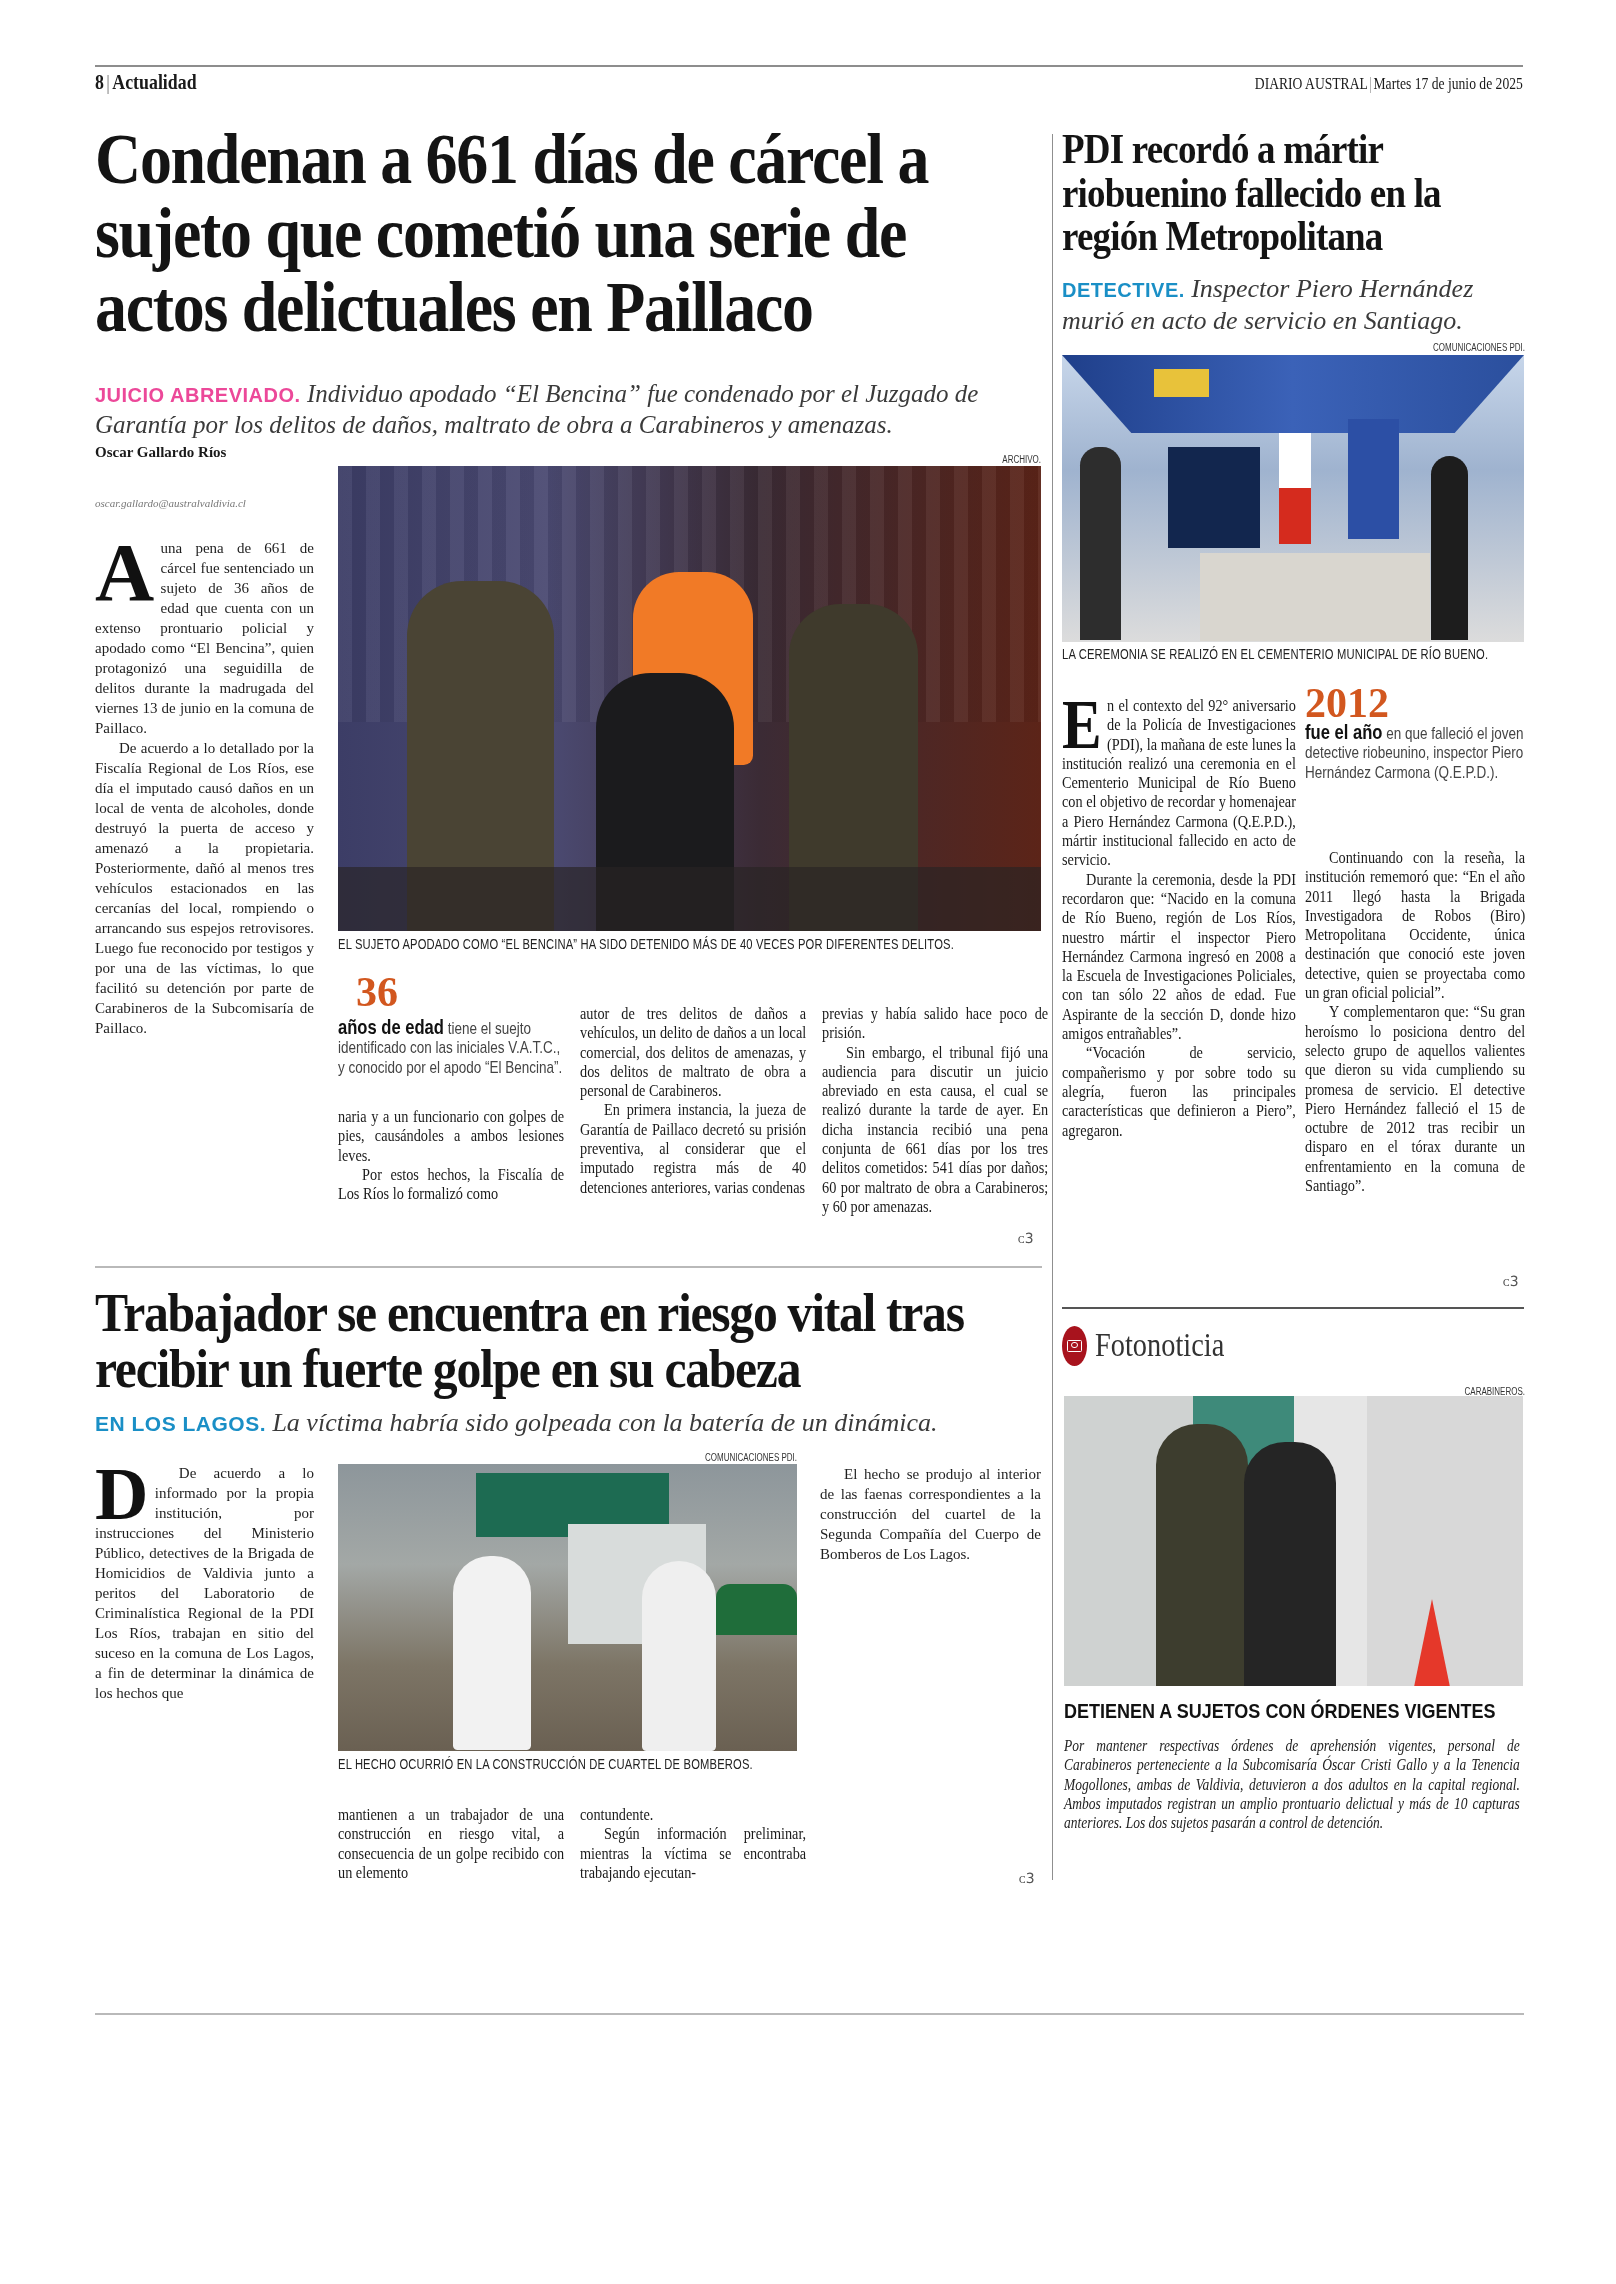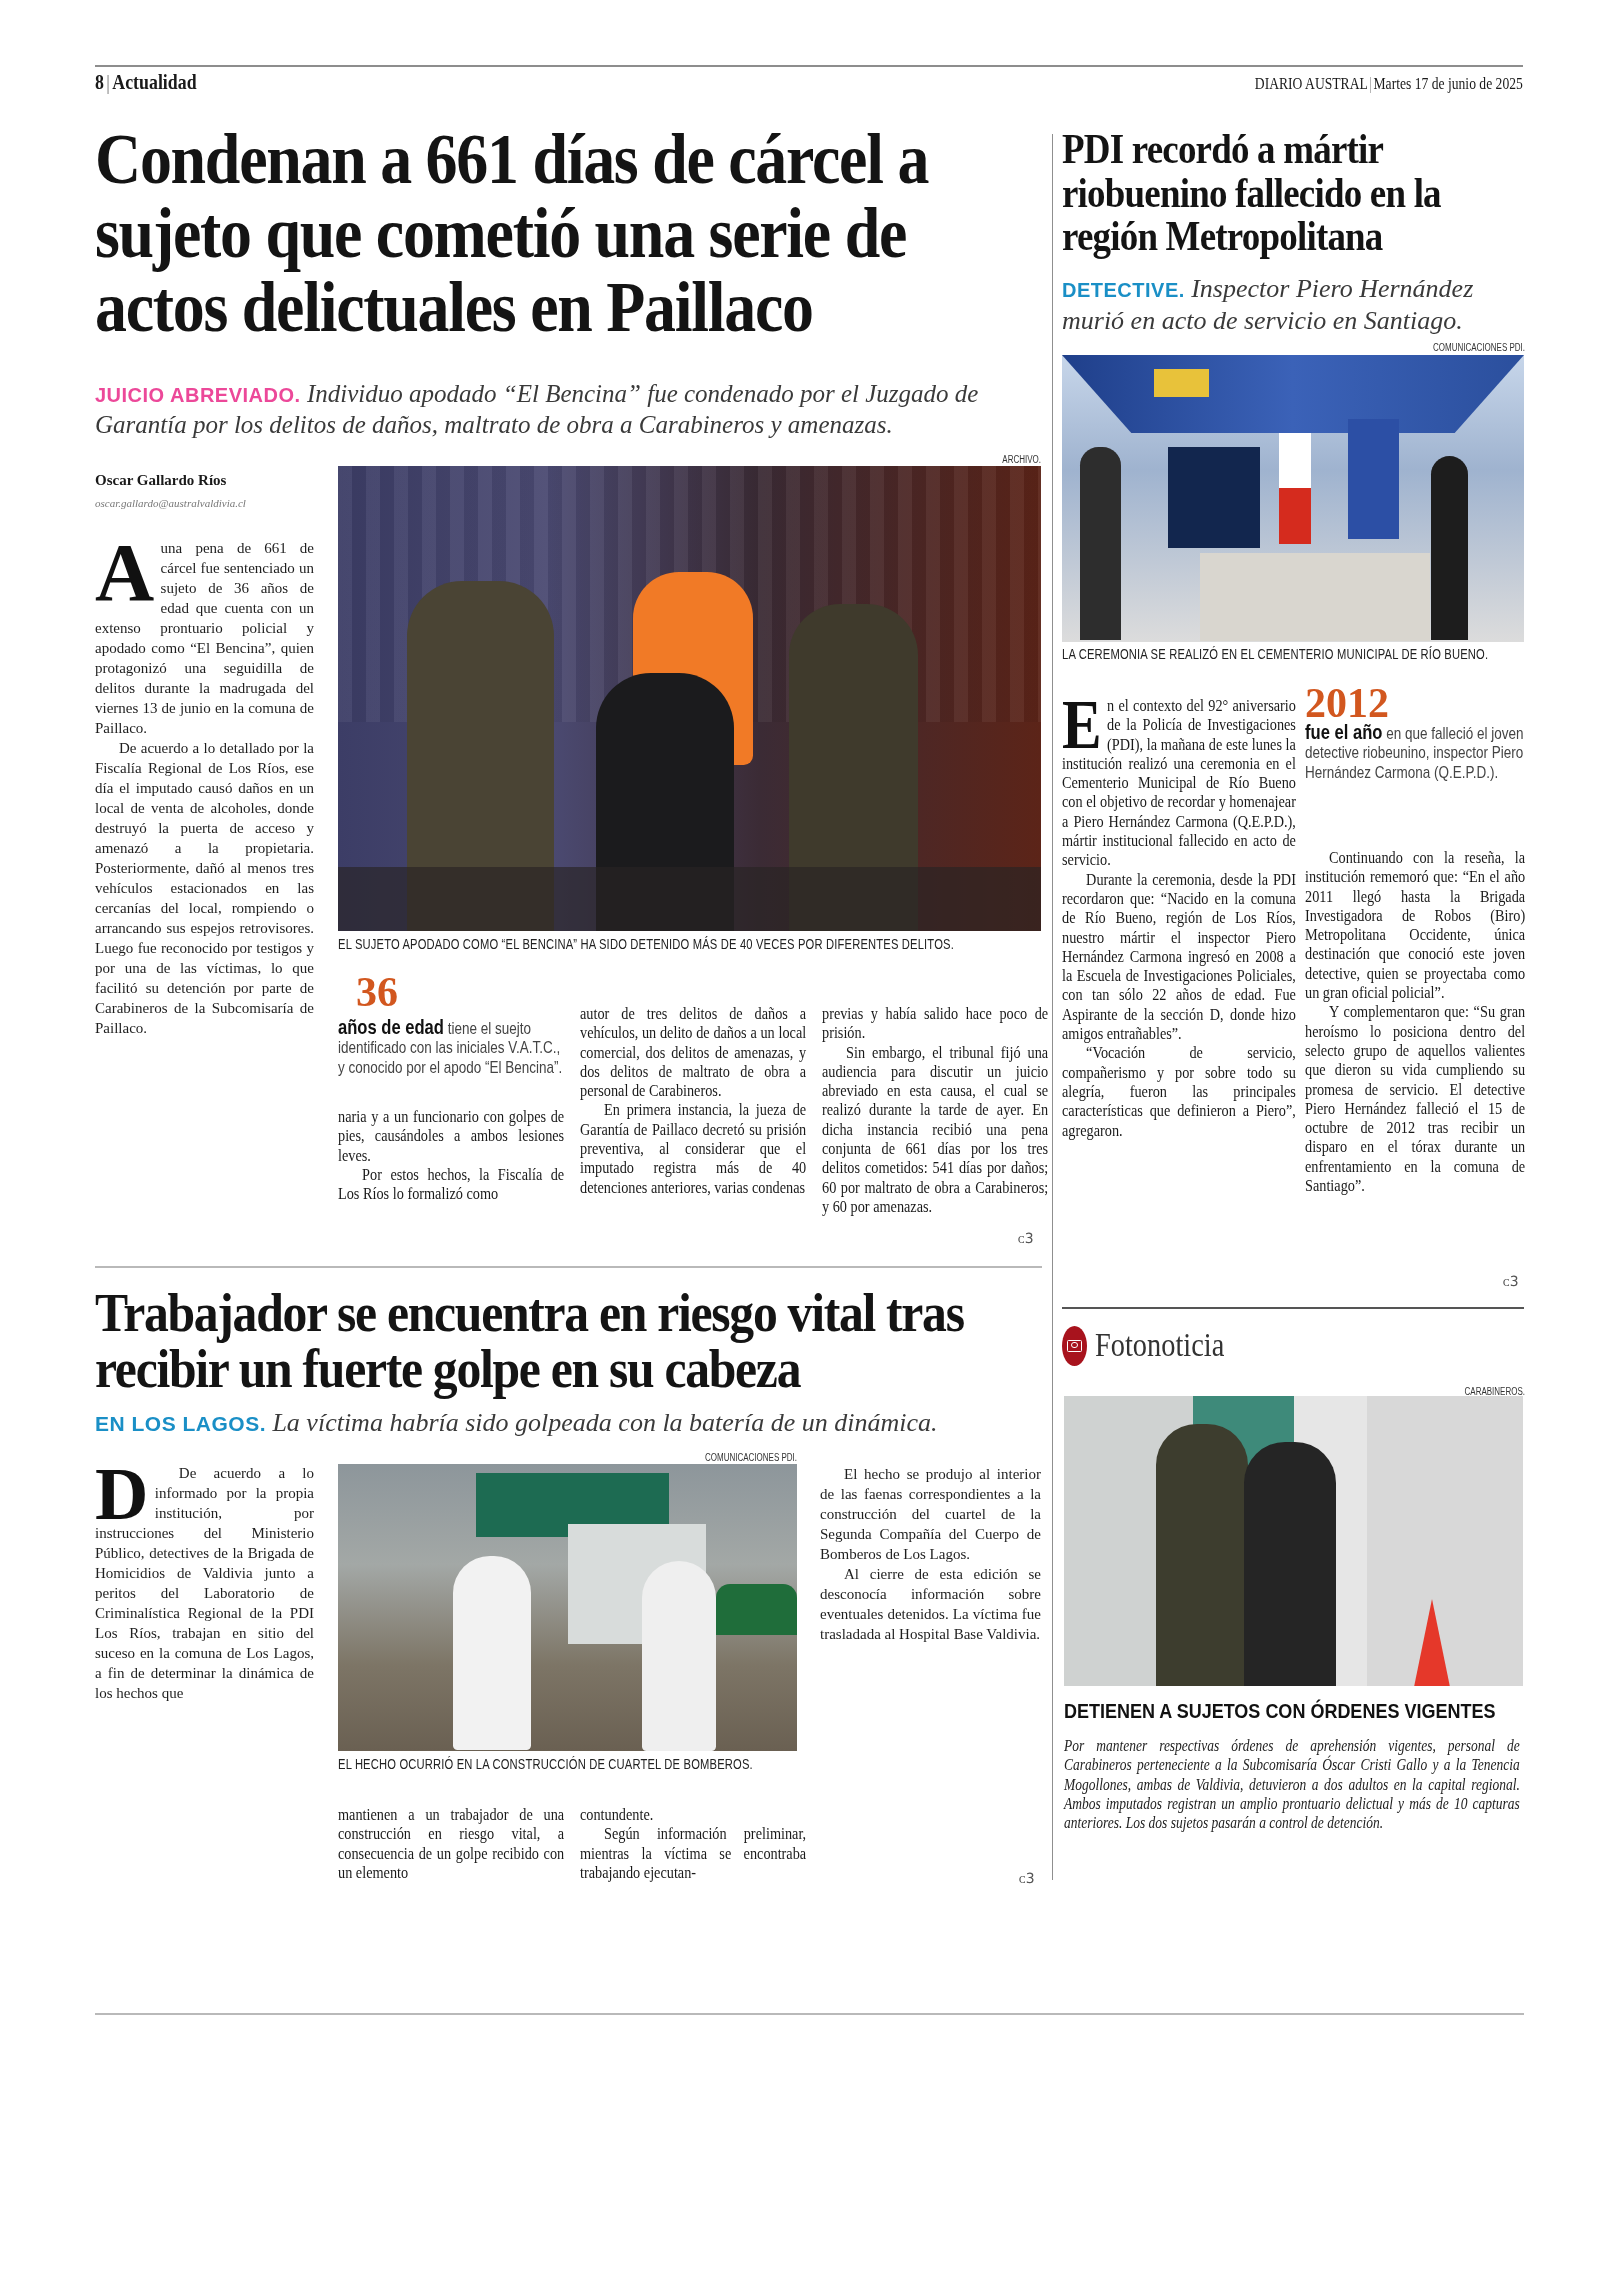--- a/index.html
+++ b/index.html
@@ -15,21 +15,21 @@
   .h2{left:1062px;top:128px;width:470px;font-size:42px;transform:scaleX(0.88);transform-origin:left;letter-spacing:-0.9px;}
   .h3{left:95px;top:1285px;width:967px;font-size:54px;transform:scaleX(0.92);transform-origin:left;}
   .deck{font-family:"Liberation Serif",serif;font-style:italic;color:#3a3a3a;line-height:1.22;}
   .deck .tag{font-family:"Liberation Sans",sans-serif;font-style:normal;font-weight:bold;color:#1a8fc6;letter-spacing:0.5px;margin-right:6.4px;}
   .d1{left:95px;top:379px;width:958px;font-size:25px;}
   .d1 .tag{font-size:20px;}
   .d2{left:1062px;top:273px;width:470px;font-size:26px;}
   .d2 .tag{font-size:20px;text-align:center;}
   .d3{left:95px;top:1407px;width:958px;font-size:26px;}
   .d3 .tag{font-size:21px;}
-  .byline{left:95px;top:472px;font-size:15px;font-weight:bold;}
+  .byline{left:95px;top:444px;font-size:15px;font-weight:bold;}
   .email{left:95px;top:497px;font-size:11px;font-style:italic;color:#777;}
   .body{font-family:"Liberation Serif",serif;font-size:15px;line-height:20px;text-align:justify;hyphens:auto;color:#1e1e1e;}
   .body p{margin:0;text-indent:24px;}
   .body p.first{text-indent:0;}
   .cond{font-family:"Liberation Serif",serif;font-size:16.6px;line-height:19.3px;transform:scaleX(0.86);transform-origin:left top;}
   .dropcap{float:left;font-family:"Liberation Serif",serif;font-weight:bold;font-size:82px;line-height:64px;margin:2.8px 6.4px 0 0;color:#111;}
   .photo{overflow:hidden;}
   .credit{font-family:"Liberation Sans",sans-serif;font-size:10px;color:#333;text-align:right;transform:scaleX(0.8);transform-origin:right;}
   .caption{font-family:"Liberation Sans",sans-serif;font-size:14px;color:#222;letter-spacing:0.2px;transform:scaleX(0.8);transform-origin:left;white-space:nowrap;}
   .bignum{font-family:"Liberation Serif",serif;font-weight:bold;color:#d2571f;font-size:42px;line-height:1;}
@@ -169,18 +169,17 @@
 </div>
 <div class="abs cond" style="left:338px;top:1805px;width:263px;text-align:justify;">
   <p style="margin:0;">mantienen a un trabajador de una construcción en riesgo vital, a consecuencia de un golpe recibido con un elemento</p>
 </div>
 <div class="abs cond" style="left:580px;top:1805px;width:263px;text-align:justify;">
   <p style="margin:0;">contundente.</p>
   <p style="margin:0;text-indent:28px;">Según información preliminar, mientras la víctima se encontraba trabajando ejecutan-</p>
 </div>
 <div class="abs body" style="left:820px;top:1464px;width:221px;">
   <p>El hecho se produjo al interior de las faenas correspondientes a la construcción del cuartel de la Segunda Compañía del Cuerpo de Bomberos de Los Lagos.</p>
-  <p>Al cierre de esta edición se desconocía información sobre eventuales detenidos. La víctima fue trasladada al Hospital Base Valdivia.</p>
 </div>
 <div class="abs endmark" style="left:1019px;top:1870px;">ᴄ𝟥</div>
 
 <div class="abs hr" style="left:95px;top:2013px;width:1429px;"></div>
 
 
 </body></html>

